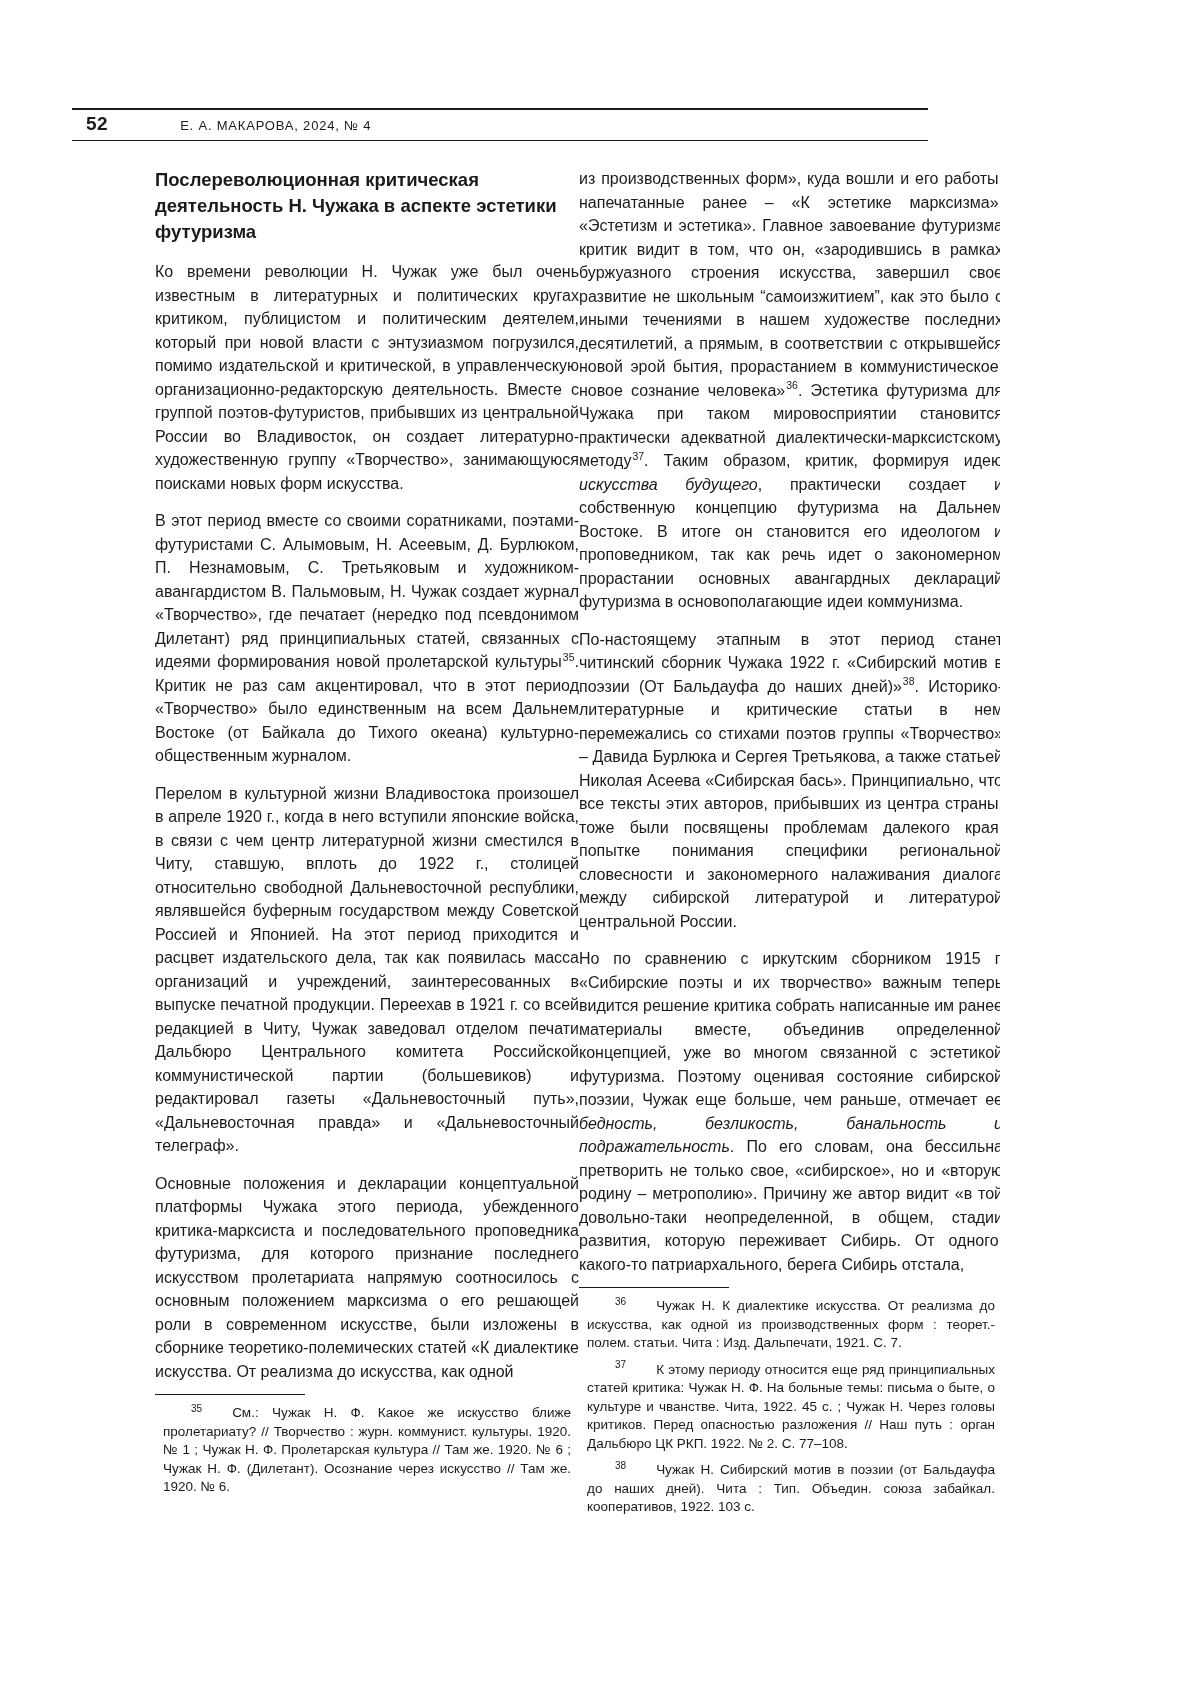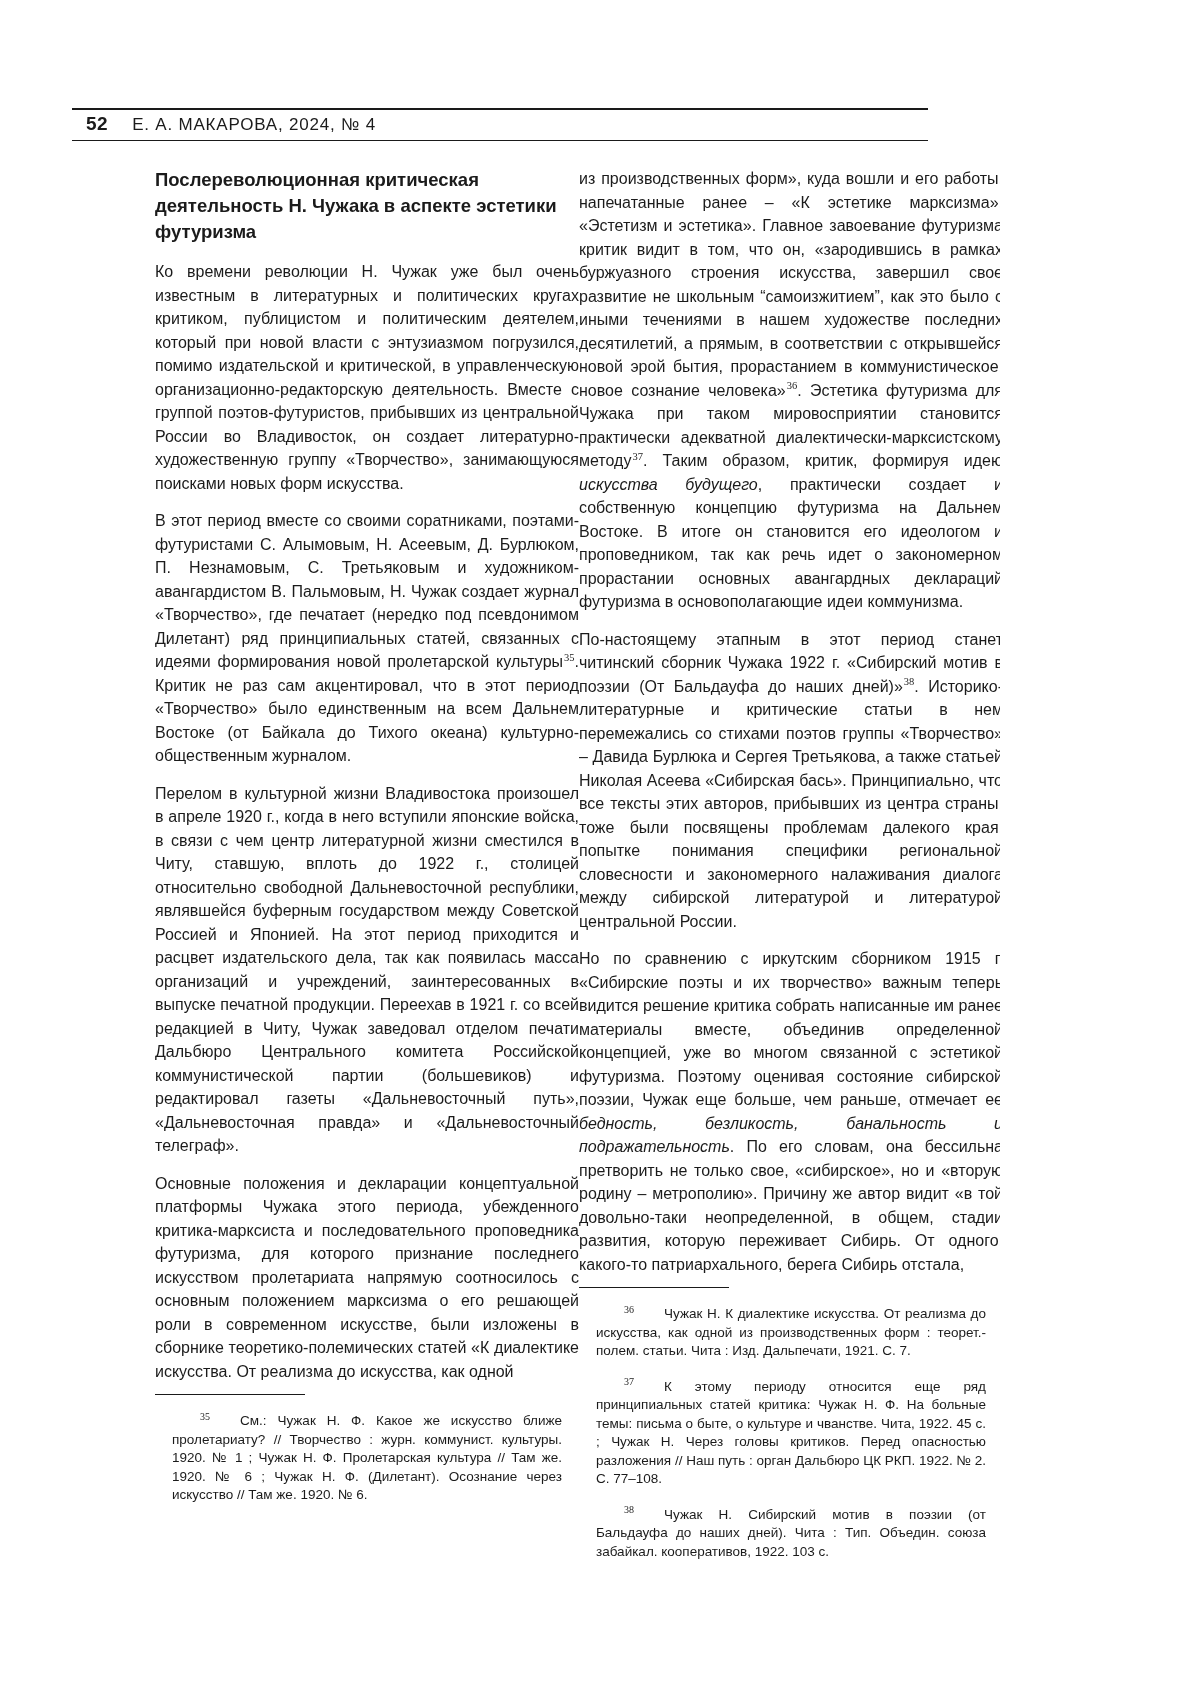--- a/index.html
+++ b/index.html
@@ -26,22 +26,23 @@
     align-items: baseline;
     gap: 24px;
     padding: 3px 0 5px 14px;
   }
   .page-num {
     font-weight: bold;
     font-size: 19px;
     letter-spacing: 0.5px;
   }
   .running-head {
-    font-size: 17px;
+    font-size: 13px;
     letter-spacing: 0.8px;
+    margin-left: 48px;
   }
   .columns {
     display: flex;
     width: 876px;
     margin: 26px 0 0 83px;
   }
   .column {
     width: 424px;
     flex: 0 0 424px;
     font-size: 16px;
@@ -59,36 +60,35 @@
     hyphens: none;
     -webkit-hyphens: none;
   }
   .para { margin: 0 0 14px 0; }
   .para:last-of-type { margin-bottom: 0; }
   sup {
     font-size: 10.5px;
     line-height: 0;
     vertical-align: super;
     margin-left: 1px;
-    font-family: Liberation Serif, serif;
   }
   .it { font-style: italic; }
   .footnotes {
     margin-top: 11px;
     font-size: 13.5px;
     line-height: 18.5px;
   }
   .fn-rule {
     width: 150px;
     border-top: 1.3px solid #1a1a1a;
     height: 0;
     margin: 0 0 9px 0;
   }
   .footnote {
-    margin: 17px;
+    margin: 8px;
     text-indent: 28px;
   }
   .fn-num {
     font-size: 10px;
     margin-right: 30px;
     margin-left: 0;
   }
 </style>
 </head>
 <body>

